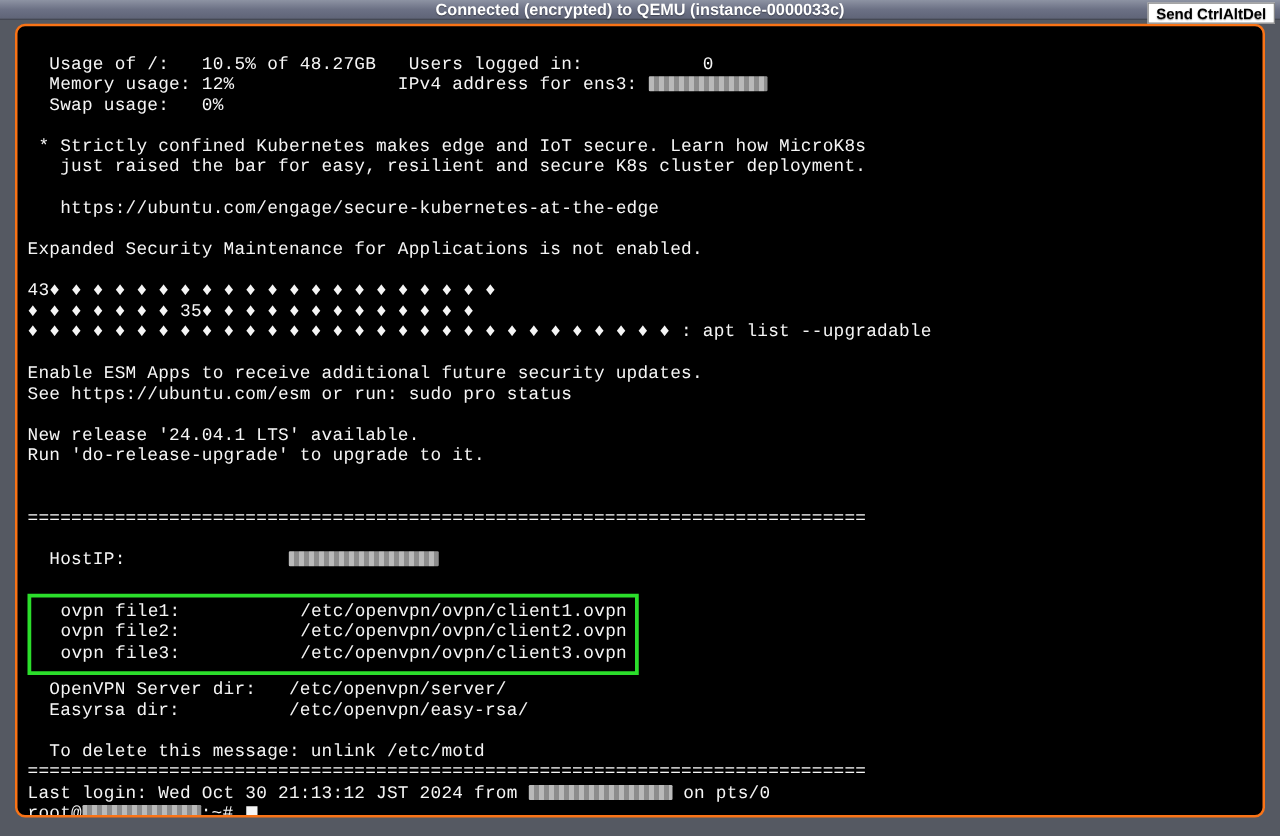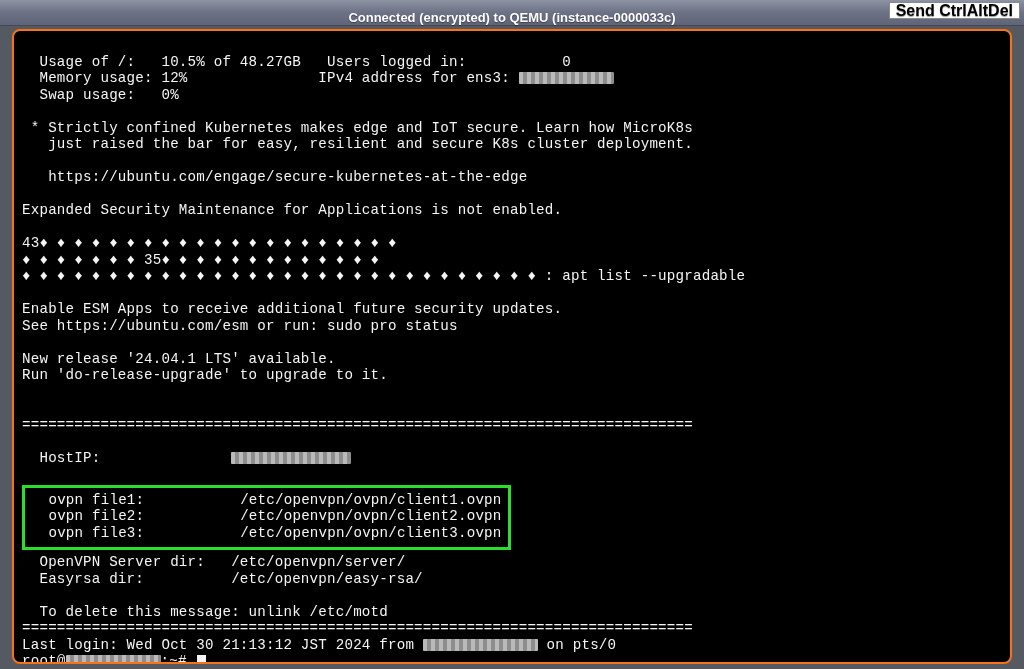--- a/index.html
+++ b/index.html
@@ -4,42 +4,42 @@
   <style>
     * { margin: 0; padding: 0; box-sizing: border-box; }
     body {
       background: #555962;
       font-family: монospace, "Courier New", Courier;
       width: 1024px;
       height: 669px;
       overflow: hidden;
     }
     .titlebar {
-      height: 26px;
+      height: 16px;
       background: linear-gradient(to bottom, #8d93a3 0%, #6c7185 50%, #5f6477 100%);
       border-bottom: 1px solid #454853;
       display: flex;
       align-items: flex-end;
       justify-content: center;
       position: relative;
       color: #fff;
       font-family: Arial, sans-serif;
       font-size: 13px;
       font-weight: bold;
       text-shadow: 0 1px 1px rgba(0,0,0,0.4);
     }
     .titlebar .right-btn {
       position: absolute;
       right: 4px;
       top: 2px;
       height: 17px;
       background: #fff;
       color: #000;
       font-family: Arial, sans-serif;
-      font-size: 16px;
+      font-size: 12px;
       padding: 0 6px;
       border: 1px solid #888;
       display: flex;
       align-items: center;
       cursor: pointer;
     }
     .console-frame {
       margin: 3px 12px 8px 12px;
       border: 2px solid #f97316;
       border-radius: 8px;

